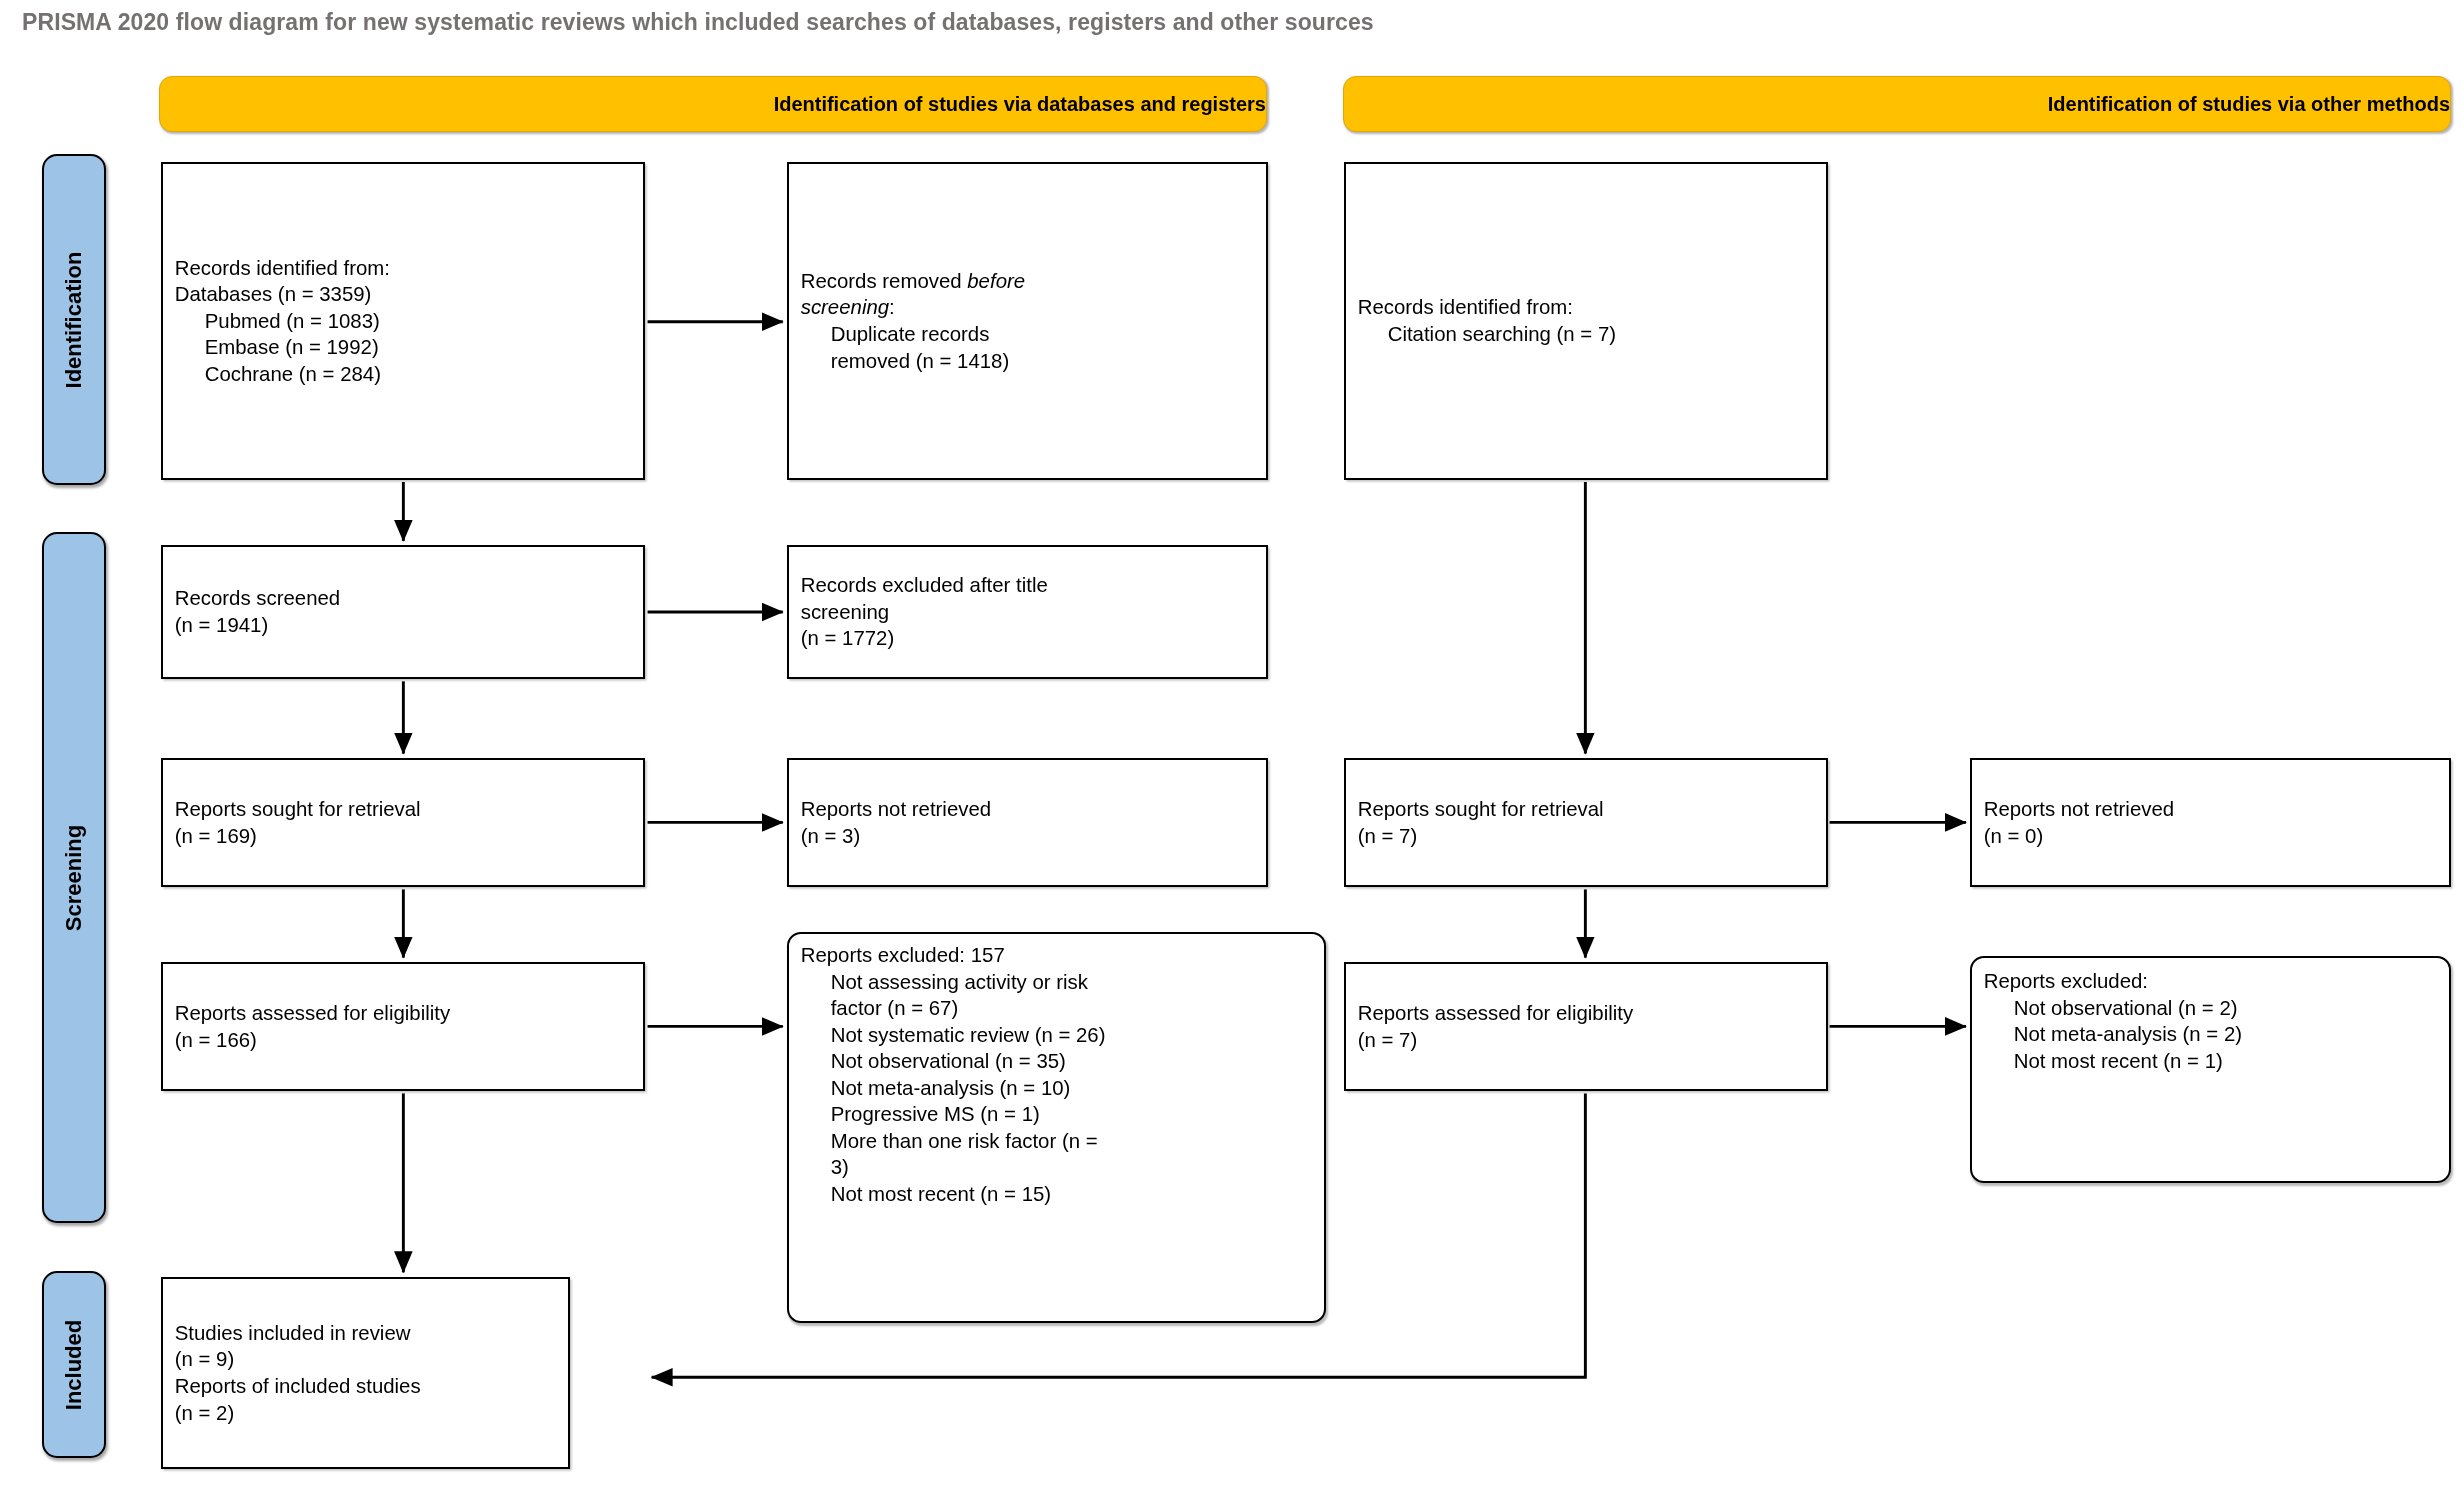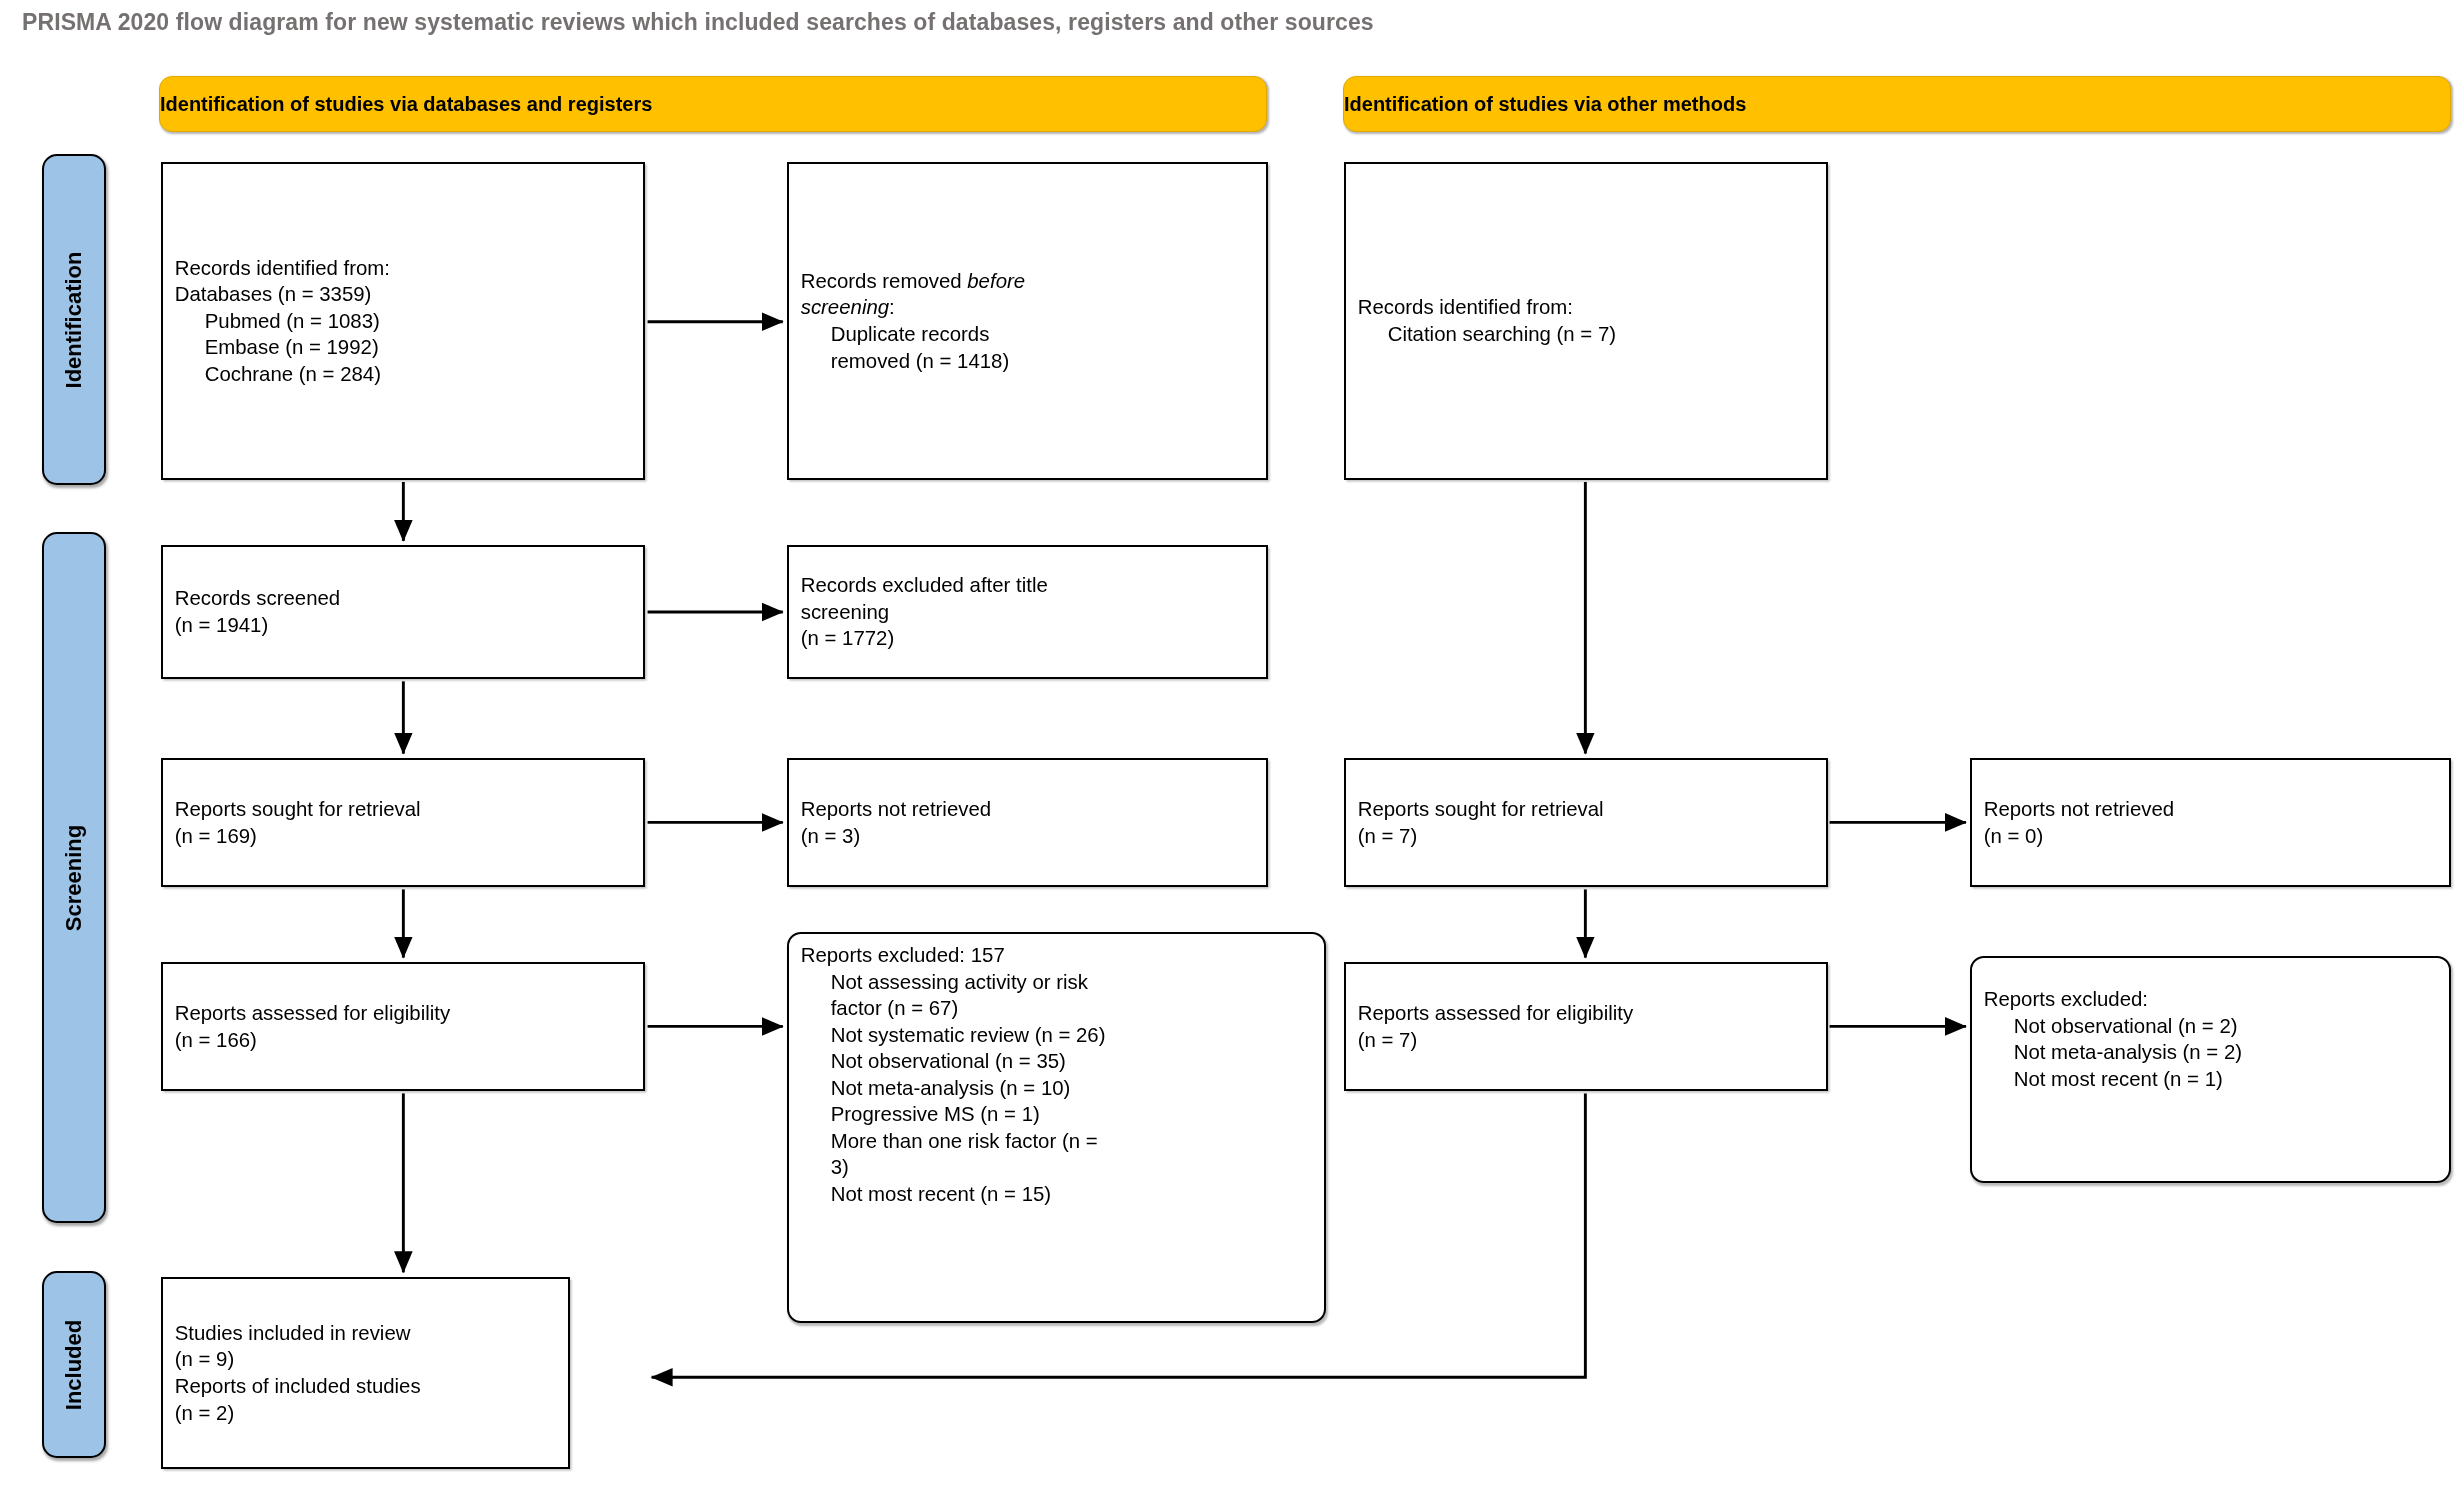--- a/index.html
+++ b/index.html
@@ -28,21 +28,21 @@
   }
 
   
   .band {
     position: absolute;
     background: #FFC000;
     border: 1.7px solid #E0A800;
     border-radius: 13px;
     display: flex;
     align-items: center;
-    justify-content: flex-start;
+    justify-content: flex-end;
     font-size: 20px;
     font-weight: bold;
     color: #000000;
     box-shadow: 1.2px 1.7px 2.3px rgba(0,0,0,0.30);
   }
 
   
   .phase {
     position: absolute;
     background: #9DC3E6;
@@ -175,21 +175,21 @@
     <span class="ln ind">More than one risk factor (n =</span>
     <span class="ln ind">3)</span>
     <span class="ln ind">Not most recent (n = 15)</span>
   </div>
 
   <div class="box" style="left:1344px; top:962px; width:484px; height:129px;">
     <span class="ln">Reports assessed for eligibility</span>
     <span class="ln">(n = 7)</span>
   </div>
 
-  <div class="box top-align" style="left:1970px; top:956px; width:481px; height:227px; padding-top:28px;">
+  <div class="box top-align" style="left:1970px; top:956px; width:481px; height:227px; padding-top:10px;">
     <span class="ln">Reports excluded:</span>
     <span class="ln ind">Not observational (n = 2)</span>
     <span class="ln ind">Not meta-analysis (n = 2)</span>
     <span class="ln ind">Not most recent (n = 1)</span>
   </div>
 
   <div class="box" style="left:161px; top:1277px; width:409px; height:192px;">
     <span class="ln">Studies included in review</span>
     <span class="ln">(n = 9)</span>
     <span class="ln">Reports of included studies</span>

